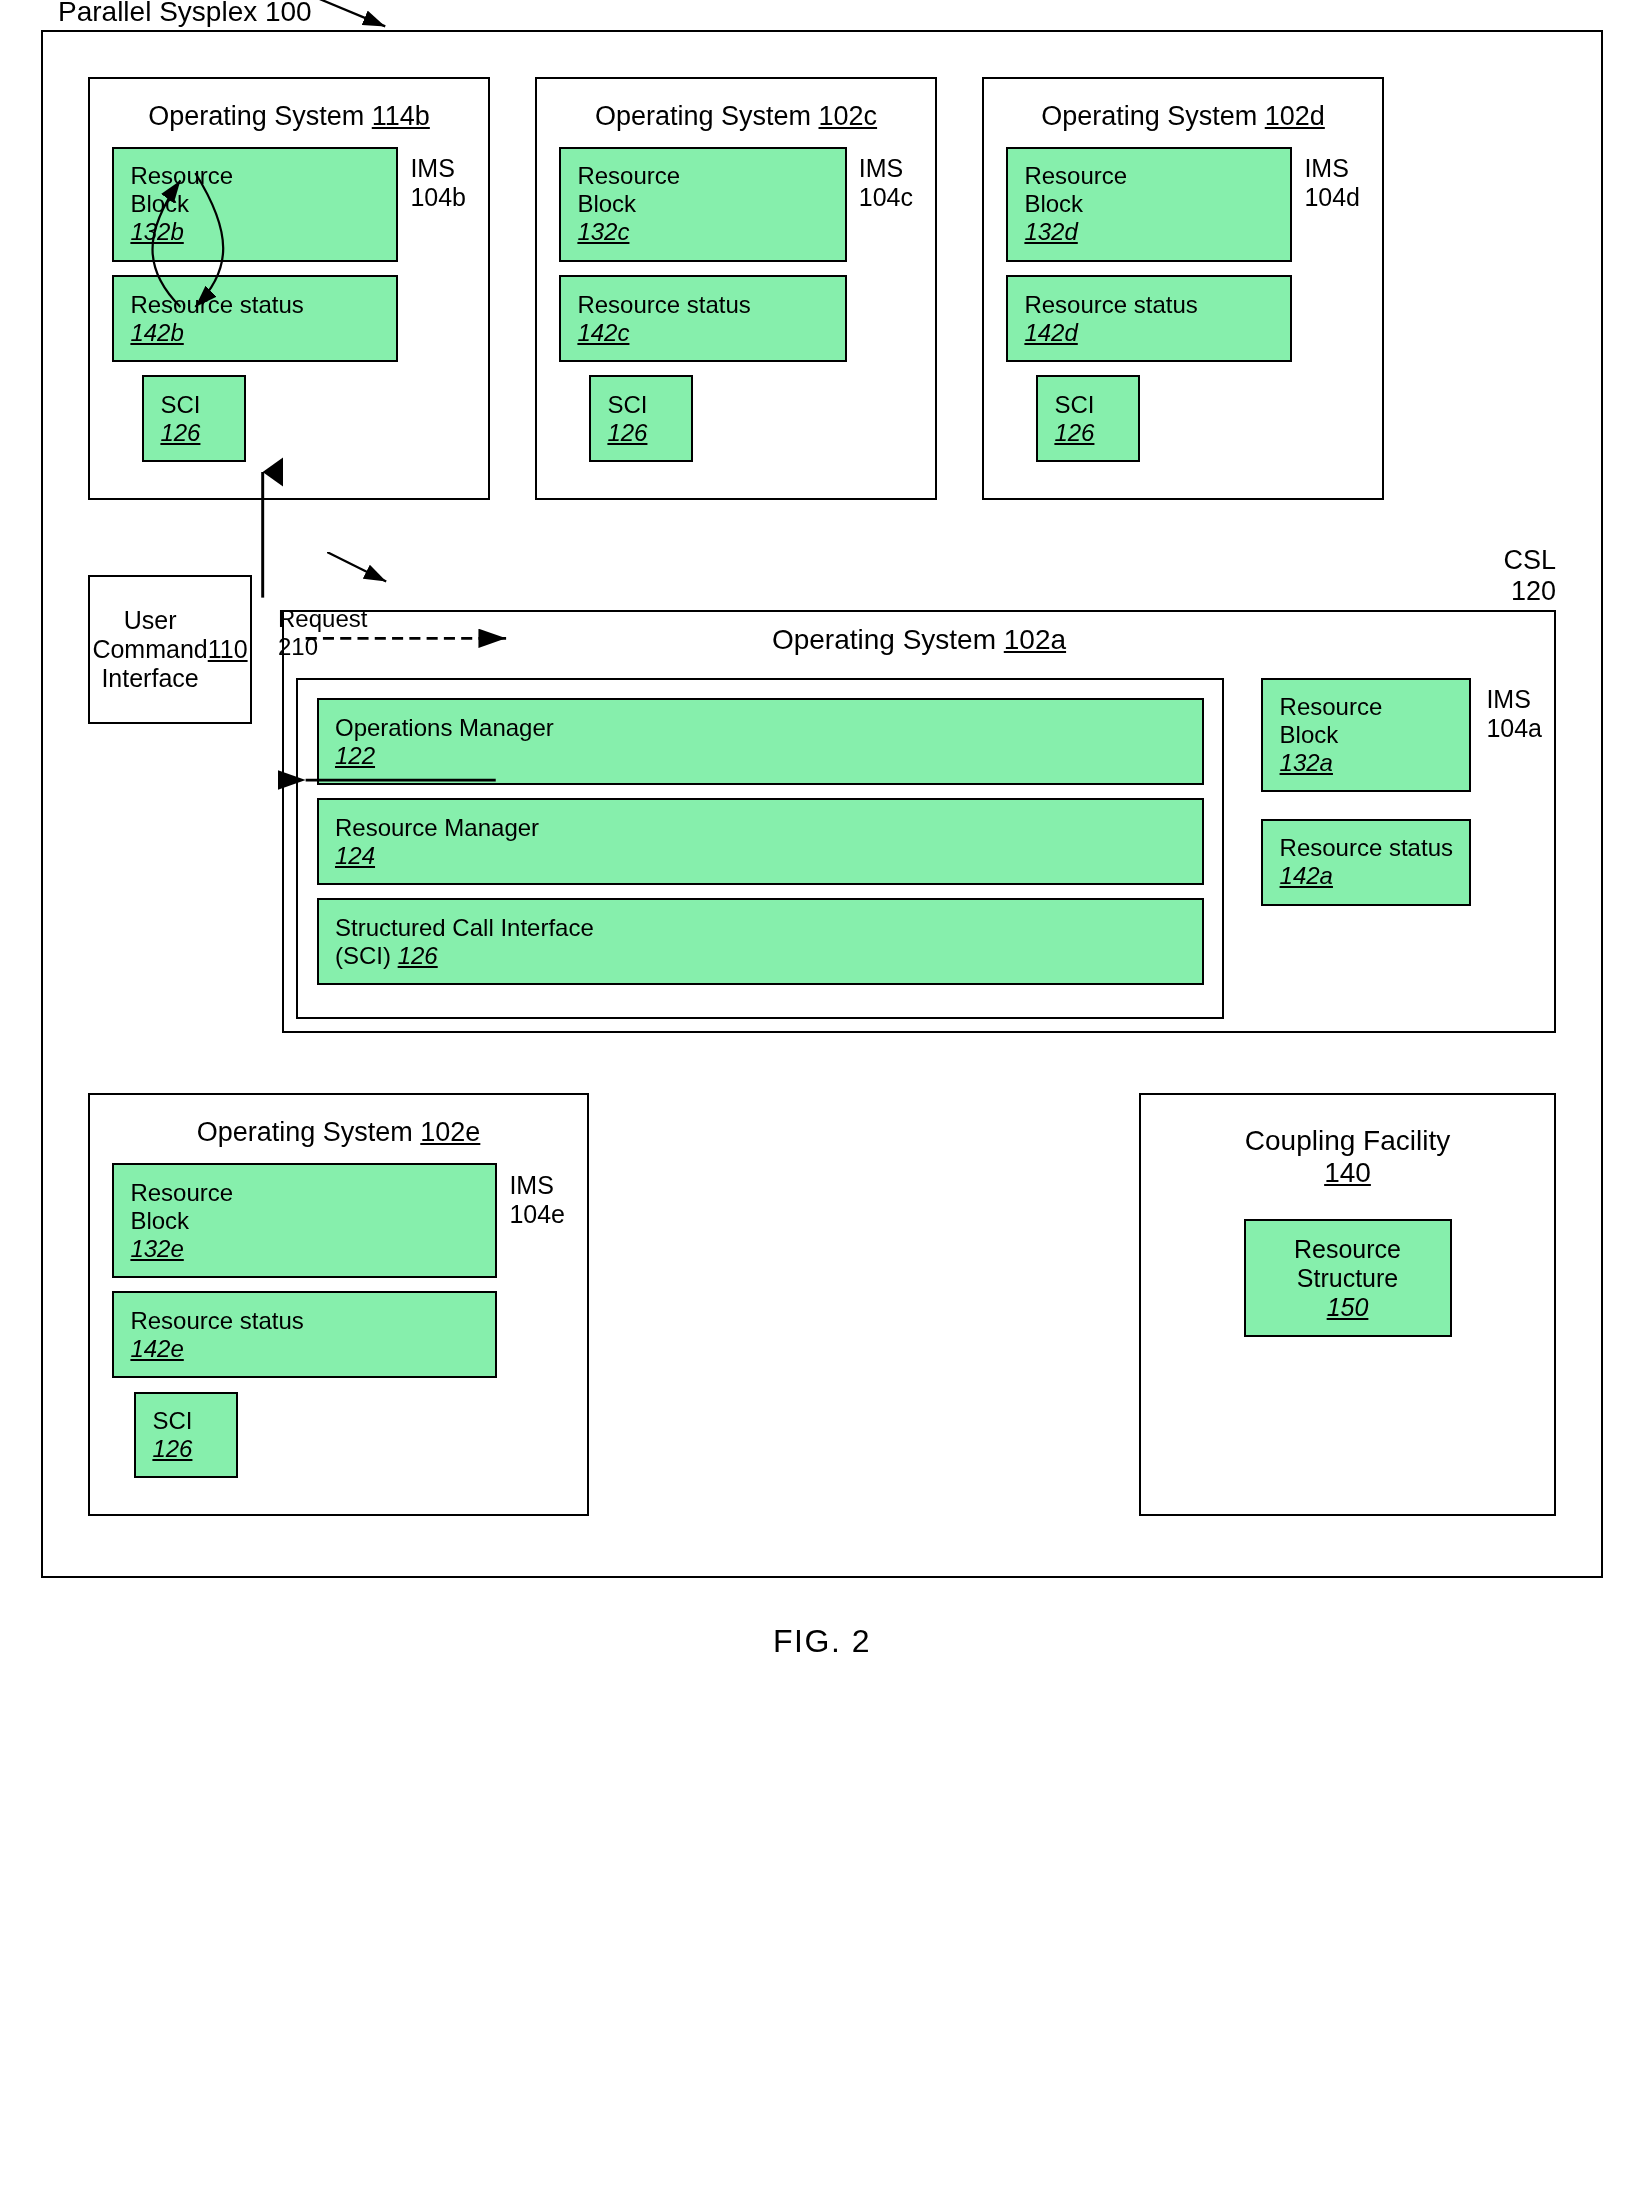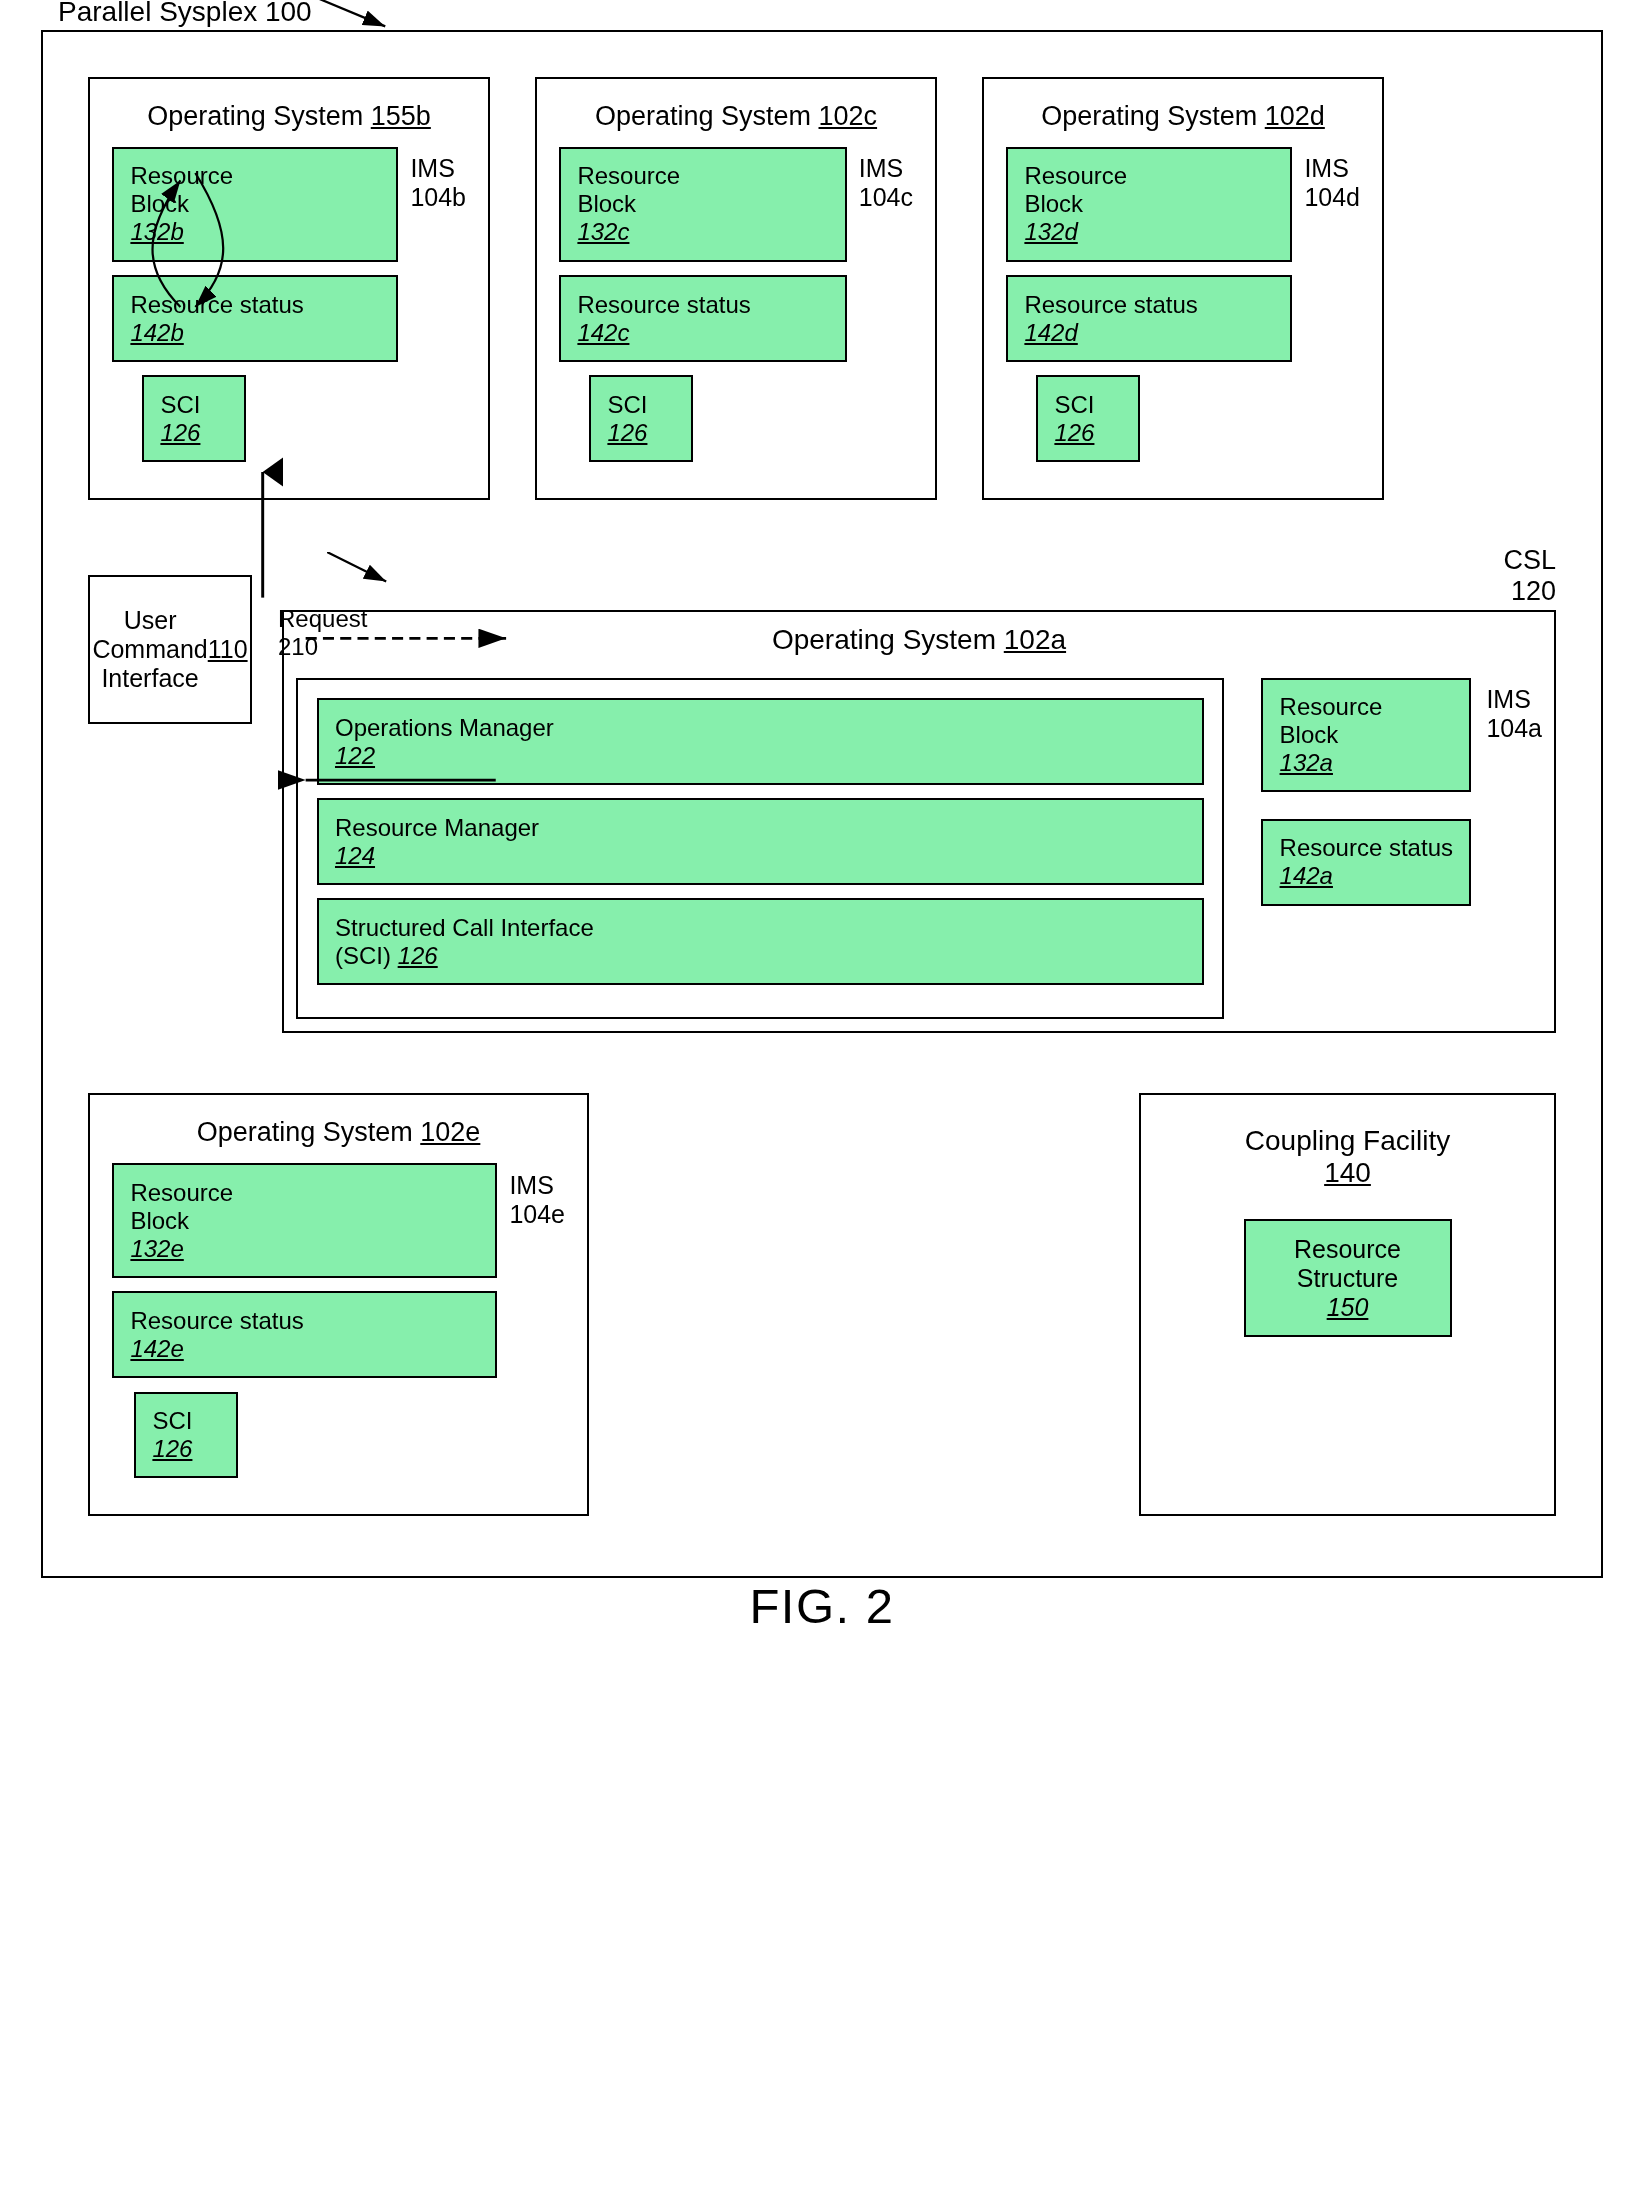--- a/index.html
+++ b/index.html
@@ -188,22 +188,23 @@
       text-align: center;
       margin-bottom: 30px;
     }
 
     .coupling-facility-title .underline {
       text-decoration: underline;
     }
 
     
     .figure-label {
-      font-size: 49px;
+      font-size: 32px;
       text-align: center;
+      margin-top: 45px;
       letter-spacing: 1.5px;
     }
 
     
     .diagram-area {
       position: relative;
     }
   </style>
 </head>
 <body>
@@ -221,21 +222,21 @@
           </marker>
         </defs>
         <line x1="0" y1="0" x2="120" y2="50" stroke="#000" stroke-width="3" marker-end="url(#arrowSysplex)"></line>
       </svg>
     </div>
 
     <div class="top-row">
 
       <div class="os-box os-top-box">
         <div class="os-box-title">
-          Operating System <span class="underline">155b</span>
+          Operating System <span class="underline">114b</span>
         </div>
         <div class="os-inner-row">
           <div class="os-inner-col">
             <div class="component-box">
               Resource<br>Block<br><span class="underline">132b</span>
             </div>
             <div class="component-box">
               Resource status<br><span class="underline">142b</span>
             </div>
             <div class="component-box" style="width:104px; margin-left:30px;">

